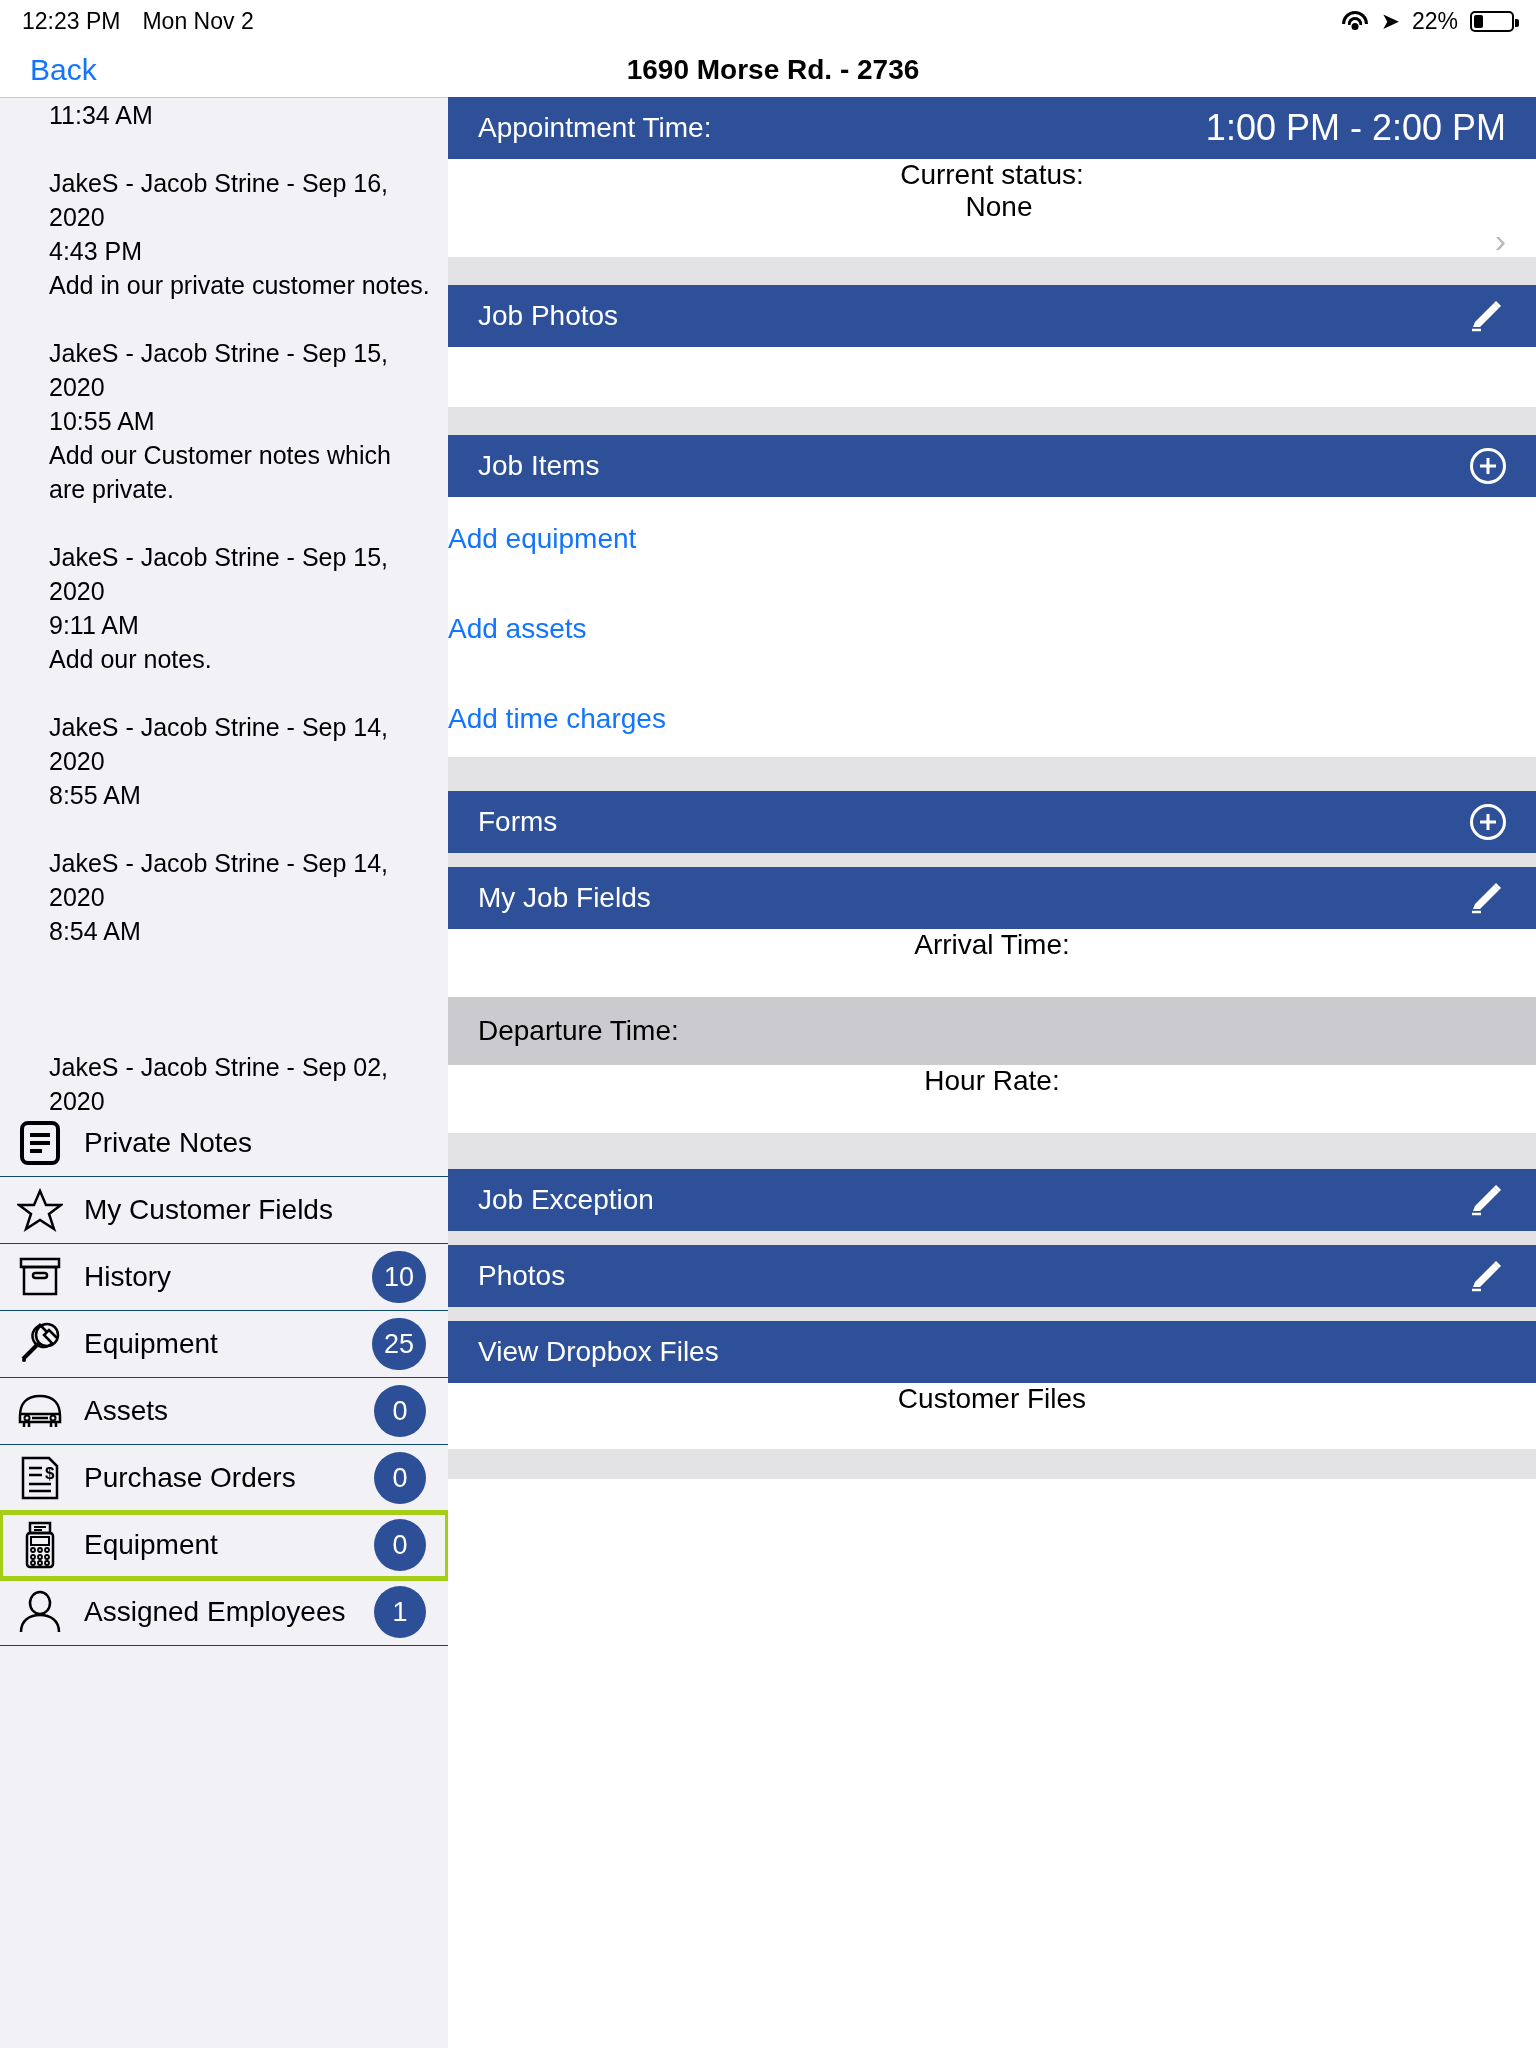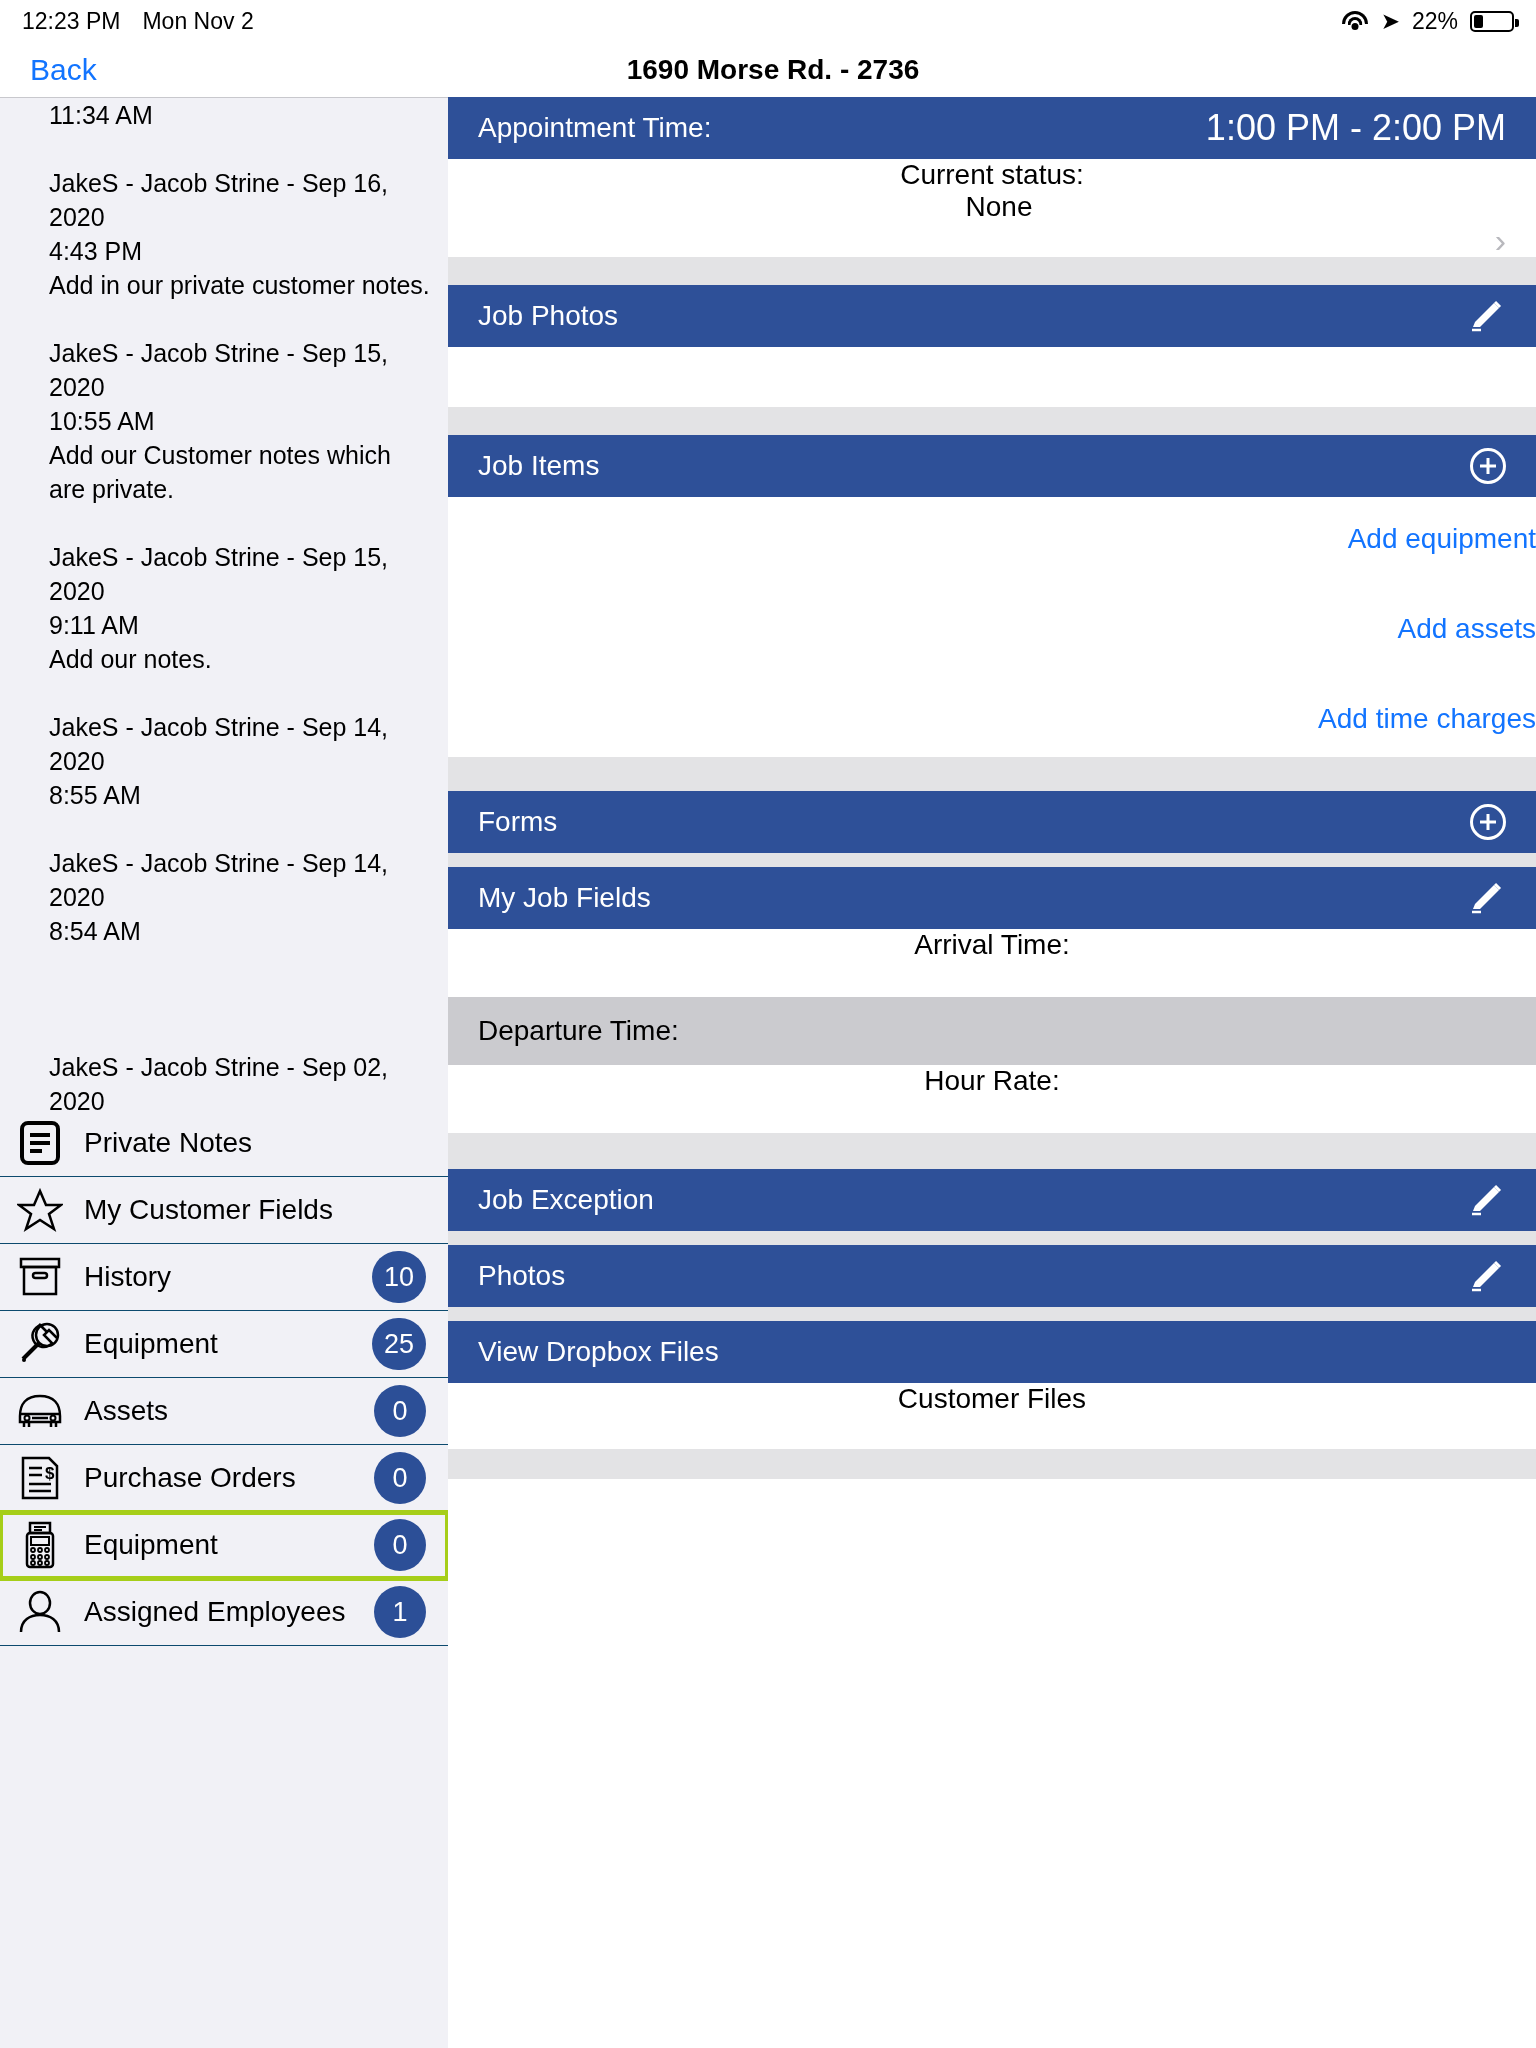--- a/index.html
+++ b/index.html
@@ -80,21 +80,21 @@
   .blue-bar .bb-right { margin-left:auto; display:flex; align-items:center; }
   .blue-bar .bb-val { margin-left:auto; font-size:36px; }
   .white-row {
     background:#fff; min-height:66px; display:flex; align-items:center;
     padding: 0 30px; font-size:28px; color:#000;flex-direction:column;
   }
   .white-row .chev { margin-left:auto; color:#b8b8bd; font-size:34px; line-height:1;}
   .gray-row { background:#cbcbcf; min-height:66px; display:flex; align-items:center; padding:0 30px; font-size:28px; }
   .gap { background:#e3e3e5; height:28px; }
   .empty-white { background:#fff; height:60px; }
-  .link-row { background:#fff; text-align:right; font-size:28px; color:#1274ff; padding: 26px 0 0 0;}
+  .link-row { background:#fff; text-align:left; font-size:28px; color:#1274ff; padding: 26px 0 0 0;}
   .links-block { background:#fff; padding-bottom: 22px; }
 
   .icon-plus { width:36px; height:36px; border:3px solid #fff; border-radius:50%; position:relative; }
   .icon-plus::before, .icon-plus::after { content:""; position:absolute; background:#fff; }
   .icon-plus::before { left:50%; top:7px; bottom:7px; width:3px; transform:translateX(-50%); }
   .icon-plus::after { top:50%; left:7px; right:7px; height:3px; transform:translateY(-50%); }
 </style>
 </head>
 <body>
 

